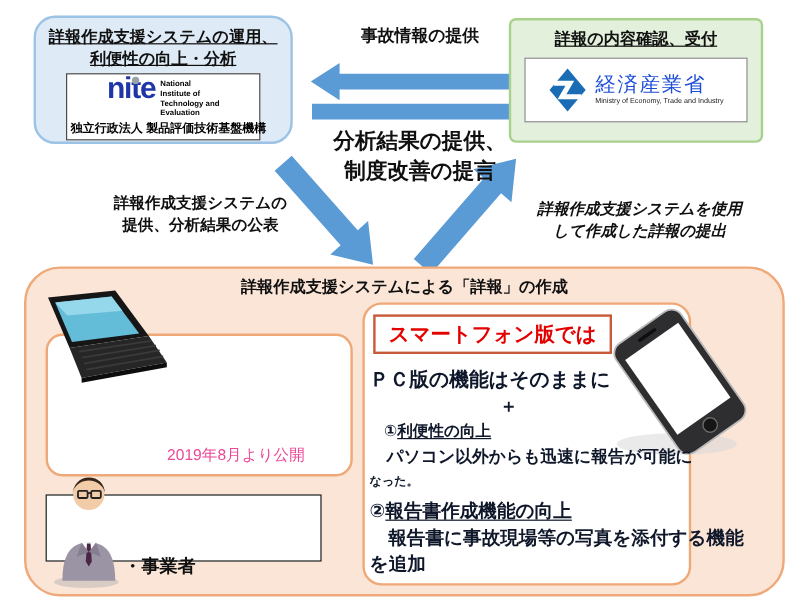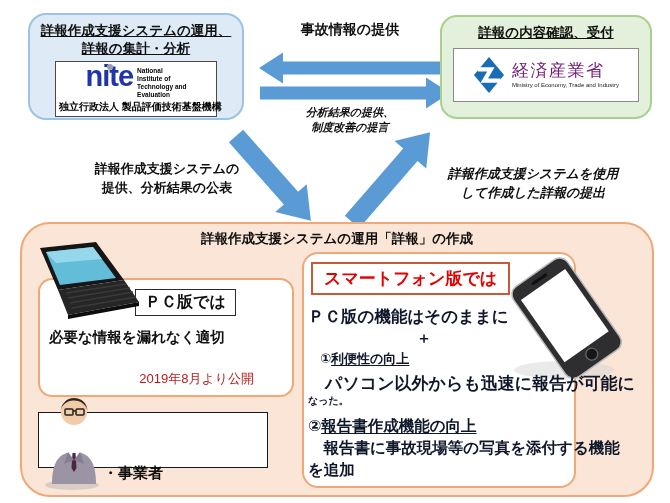--- a/index.html
+++ b/index.html
@@ -6,69 +6,69 @@
   .canvas {
     position:relative; width:670px; height:503px; background:#ffffff;
     font-family:"Liberation Sans","DejaVu Sans",sans-serif; overflow:hidden;
     color:#101010;
   }
   .abs { position:absolute; }
 
   
   #nite-box { left:28px; top:13px; width:216px; height:107px; background:#DEEBF7;
     border:2px solid #9CC2E5; border-radius:18px; text-align:center; box-sizing:border-box; }
-  #meti-box { left:440px; top:15px; width:212px; height:104px; background:#E3F0DB;
-    border:2px solid #A9D18E; border-radius:17px; text-align:center; box-sizing:border-box; }
+  #meti-box { left:424px; top:15px; width:212px; height:104px; background:#E3F0DB;
+    border:2px solid #A9D18E; border-radius:6px; text-align:center; box-sizing:border-box; }
   .box-title { font-weight:bold; font-size:13.5px; line-height:1.32; margin-top:7px;text-decoration:underline; }
 
   #nite-logo { width:154px; margin:3px auto 0; background:#fff; border:1px solid #4a4a4a; padding:1px 3px 2px; }
   .nite-row { display:flex; align-items:flex-start; justify-content:center; }
-  .nite-word { font-size:29px; font-weight:bold; color:#2036A8; line-height:0.95; letter-spacing:-1px; position:relative; }
+  .nite-word { font-size:25px; font-weight:bold; color:#2036A8; line-height:0.95; letter-spacing:-1px; position:relative; }
   .nite-dot { position:absolute; width:6px; height:6px; background:#98A0A8; border-radius:50%; left:21px; top:1px; }
   .nite-en { font-size:6.5px; font-weight:bold; text-align:left; line-height:1.25; margin:4px 0 0 4px; color:#000; }
   .nite-jp { font-size:10px; font-weight:bold; color:#000; white-space:nowrap; margin-top:1px; }
 
   #meti-logo { width:186px; height:54px; margin:6px auto 0; background:#fff; border:1px solid #8a8a8a;
     display:flex; align-items:center; justify-content:center; gap:7px; box-sizing:border-box; }
   .meti-text { text-align:left; }
-  .meti-jp { font-size:17px; color:#701a75; letter-spacing:1.5px; line-height:1.05; }
+  .meti-jp { font-size:17px; color:#1d4ed8; letter-spacing:1.5px; line-height:1.05; }
   .meti-en { font-size:6px; color:#222; margin-top:2px; }
 
   
   .flow-label { font-weight:bold; text-align:center; }
   #label-incident { left:265px; top:21px; width:170px; font-size:14px; }
-  #label-analysis { left:263px; top:105px; width:174px; font-size:11px; line-height:1.4;font-style:italic; }
+  #label-analysis { left:263px; top:105px; width:174px; font-size:18px; line-height:1.4; }
   #label-left-diag { left:78px; top:160px; width:178px; font-size:13px; line-height:1.45; }
   #label-right-diag { left:420px; top:165px; width:226px; font-size:13px; line-height:1.45;font-style:italic; }
 
   
   #panel { left:20px; top:222px; width:634px; height:275px; background:#FBE5D6;
     border:2px solid #EFA877; border-radius:30px; box-sizing:border-box; }
   #panel-title { left:20px; top:230px; width:634px; text-align:center; font-weight:bold; font-size:13.5px; }
 
   #pc-box { left:38px; top:278px; width:256px; height:119px; background:#fff;
     border:2px solid #EFA877; border-radius:14px; box-sizing:border-box; }
   #pc-heading { position:absolute; left:95px; top:9px; border:1.5px solid #2a2a2a; background:#fff;
     padding:2px 9px; font-size:16px; font-weight:bold; white-space:nowrap; }
   #pc-body { position:absolute; left:9px; top:47px; font-size:14.5px; font-weight:bold; line-height:1.38; }
-  #pc-release { position:absolute; right:38px; top:90px; font-size:13px; color:#b91c1c; }
+  #pc-release { position:absolute; right:38px; top:90px; font-size:13px; color:#ec4899; }
 
   #users-box { left:38px; top:412px; width:230px; height:56px; background:#fff;
     border:1.5px solid #1a1a1a; box-sizing:border-box; }
   #users-list { position:absolute; left:64px; top:5px; font-size:15px; font-weight:bold; line-height:1.47; white-space:pre; }
 
   #sp-box { left:302px; top:252px; width:274px; height:236px; background:#fff;
     border:2px solid #EFA877; border-radius:16px; box-sizing:border-box; }
   #sp-heading { position:absolute; left:7px; top:8px; border:2px solid #C75B39; background:#fff;
     padding:3px 11px; font-size:17px; font-weight:bold; color:#E30000; white-space:nowrap; z-index:2; }
   .red { color:#0f172a; font-weight:bold; white-space:pre; z-index:2; }
   #sp-keep  { position:absolute; left:4px;  top:52px;  font-size:16.5px; }
   #sp-plus  { position:absolute; left:4px;  top:75px;  width:232px; text-align:center; font-size:15px; }
   #sp-p1-title { position:absolute; left:16px; top:96px;  font-size:13px; }
-  #sp-p1-b1 { position:absolute; left:4px; top:118px; font-size:17px; }
+  #sp-p1-b1 { position:absolute; left:4px; top:118px; font-size:14px; }
   #sp-p1-b2 { position:absolute; left:4px; top:140px; font-size:10px; }
   #sp-p2-title { position:absolute; left:4px; top:162px; font-size:15.5px; }
   #sp-p2-b1 { position:absolute; left:4px; top:184px; font-size:15.5px; }
   #sp-p2-b2 { position:absolute; left:4px; top:206px; font-size:15.5px; }
   .u { text-decoration:underline; text-underline-offset:2px; }
 
   .icon-svg { position:absolute; pointer-events:none; }
   #laptop-svg { left:26px; top:240px; z-index:3; }
   #person-svg { left:40px; top:394px; z-index:3; }
   #phone-svg  { left:500px; top:246px; z-index:1; }
@@ -84,21 +84,21 @@
       <polygon transform="translate(449,68) rotate(180)" points="0,-6.5 166,-6.5 166,-15.5 190,0 166,15.5 166,6.5 0,6.5"></polygon>
       <polygon transform="translate(260,93)" points="0,-6.5 166,-6.5 166,-15.5 190,0 166,15.5 166,6.5 0,6.5"></polygon>
       <polygon transform="translate(236,136) rotate(48.5)" points="0,-9.5 83,-9.5 83,-21 113,0 83,21 83,9.5 0,9.5"></polygon>
       <polygon transform="translate(352,222) rotate(-49)" points="0,-9.5 89,-9.5 89,-21 119,0 89,21 89,9.5 0,9.5"></polygon>
     </g>
   </svg>
 
   <div class="abs" id="nite-box">
     <div class="box-title">
       <div>詳報作成支援システムの運用、</div>
-      <div>詳報の集計・分析</div>
+      <div>利便性の向上・分析</div>
     </div>
     <div id="nite-logo">
       <div class="nite-row">
         <div class="nite-word">
           <span>nite</span>
           <span class="nite-dot"></span>
         </div>
         <div class="nite-en">
           <div>National</div>
           <div>Institute of</div>
@@ -132,35 +132,33 @@
   <div class="abs flow-label" id="label-left-diag">
     <div>詳報作成支援システムの</div>
     <div>提供、分析結果の公表</div>
   </div>
   <div class="abs flow-label" id="label-right-diag">
     <div>詳報作成支援システムを使用</div>
     <div>して作成した詳報の提出</div>
   </div>
 
   <div class="abs" id="panel"></div>
-  <div class="abs" id="panel-title">詳報作成支援システムの運用「詳報」の作成</div>
+  <div class="abs" id="panel-title">詳報作成支援システムによる「詳報」の作成</div>
 
   <svg id="laptop-svg" class="icon-svg" width="115" height="80" viewBox="0 0 115 80" aria-hidden="true">
     <polygon points="14,8 70,2 98,40 32,50" fill="#161616"></polygon>
     <polygon points="20,12 67,7 90,38 34,45" fill="#63BDD8"></polygon>
     <polygon points="20,12 67,7 76,19 30,23" fill="#9FDDEF" opacity="0.85"></polygon>
     <polygon points="32,50 98,40 113,62 42,75" fill="#262626"></polygon>
     <path d="M40,53 L100,44 M42,58 L104,48 M44,63 L107,52 M46,68 L110,57" stroke="#3a3a3a" stroke-width="1.5" fill="none"></path>
     <polygon points="42,75 113,62 113,66 42,79" fill="#0d0d0d"></polygon>
   </svg>
 
   <div class="abs" id="pc-box">
-    <div id="pc-heading">ＰＣ版では</div>
     <div id="pc-body">
-      <div>必要な情報を漏れなく適切</div>
     </div>
     <div id="pc-release">2019年8月より公開</div>
   </div>
 
   <div class="abs" id="users-box">
     <div id="users-list">
       <div>・事業者</div>
       
       
     </div>

